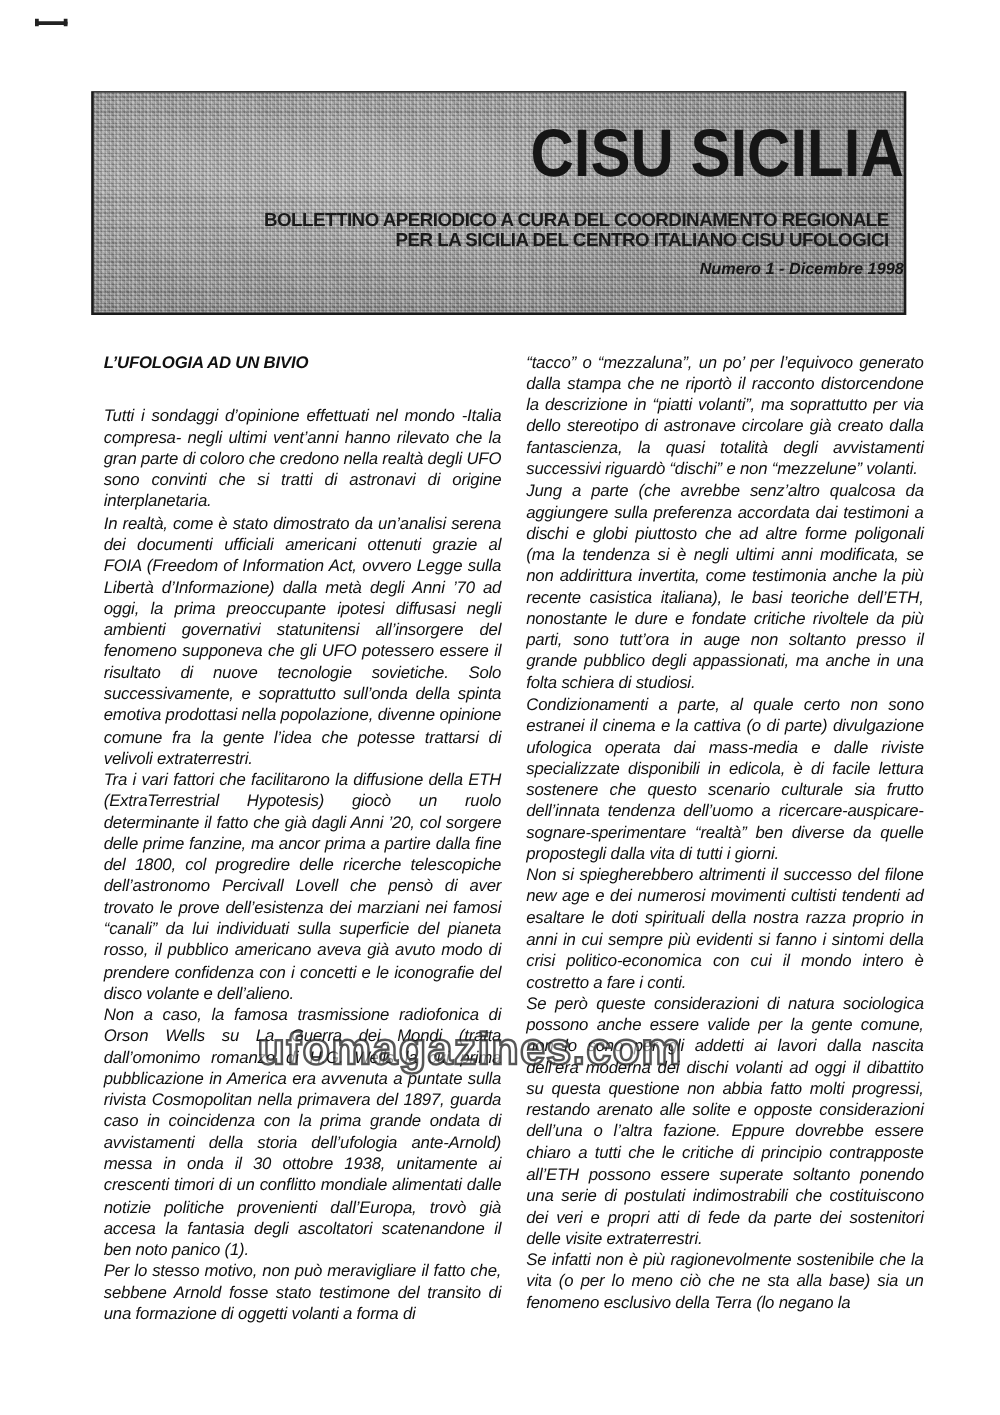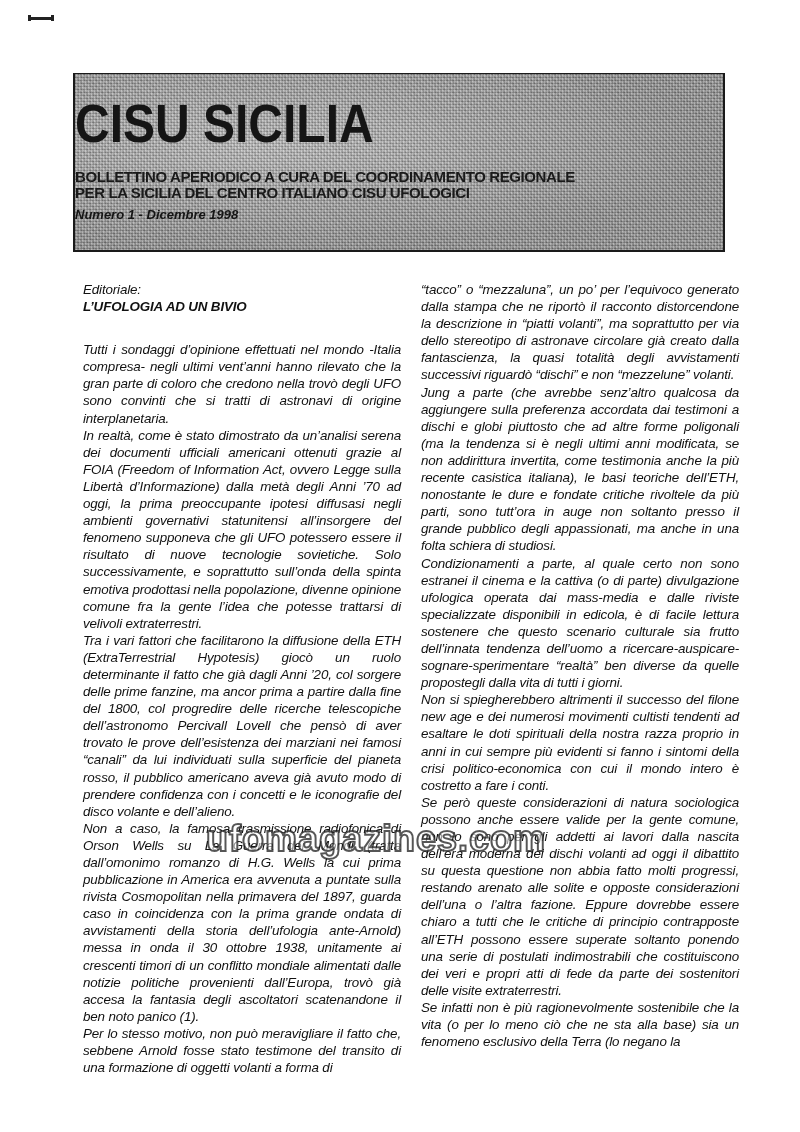--- a/index.html
+++ b/index.html
@@ -19,21 +19,21 @@
 
   .masthead {
     position: absolute; left: 73px; top: 73px; width: 648px; height: 176px;
     border: 2px solid #1a1a1a; border-top-width: 1px;
     background-color: #9a9a9a;
     background-image:
       repeating-linear-gradient(0deg, rgba(255,255,255,0.18) 0 1px, rgba(0,0,0,0.10) 1px 2px, rgba(255,255,255,0.12) 2px 3px),
       repeating-linear-gradient(90deg, rgba(0,0,0,0.14) 0 1px, rgba(255,255,255,0.16) 1px 2px, rgba(0,0,0,0.06) 2px 3px),
       repeating-linear-gradient(45deg, rgba(255,255,255,0.10) 0 2px, rgba(0,0,0,0.08) 2px 4px),
       radial-gradient(ellipse at 30% 40%, #b8b8b8, #8c8c8c 70%);
-    text-align: left;
+    text-align: right;
   }
   .masthead-title {
     position: absolute; left: 0; right: 0; top: 22px;
     font-family: "Liberation Sans", sans-serif; font-weight: bold;
     font-size: 48px; letter-spacing: 0px; color: #151515;
     transform: scaleY(1.12);
   }
   .masthead-sub {
     position: absolute; left: 0; right: 12px; top: 95px;
     font-weight: bold; font-size: 15px; line-height: 16px; color: #1a1a1a;
@@ -71,23 +71,22 @@
 <div class="masthead">
   <div class="masthead-title">CISU SICILIA</div>
   <div class="masthead-sub">
     <div>BOLLETTINO APERIODICO A CURA DEL COORDINAMENTO REGIONALE</div>
     <div>PER LA SICILIA DEL CENTRO ITALIANO CISU UFOLOGICI</div>
   </div>
   <div class="masthead-issue">Numero 1 - Dicembre 1998</div>
 </div>
 
 <div class="column col-left">
-  <span class="kicker">Editoriale:</span>
   <span class="headline">L’UFOLOGIA AD UN BIVIO</span>
-  <p class="para">Tutti i sondaggi d’opinione effettuati nel mondo -Italia compresa- negli ultimi vent’anni hanno rilevato che la gran parte di coloro che credono nella trovò degli UFO sono convinti che si tratti di astronavi di origine interplanetaria.</p>
+  <p class="para">Tutti i sondaggi d’opinione effettuati nel mondo -Italia compresa- negli ultimi vent’anni hanno rilevato che la gran parte di coloro che credono nella realtà degli UFO sono convinti che si tratti di astronavi di origine interplanetaria.</p>
   <p class="para">In realtà, come è stato dimostrato da un’analisi serena dei documenti ufficiali americani ottenuti grazie al FOIA (Freedom of Information Act, ovvero Legge sulla Libertà d’Informazione) dalla metà degli Anni ’70 ad oggi, la prima preoccupante ipotesi diffusasi negli ambienti governativi statunitensi all’insorgere del fenomeno supponeva che gli UFO potessero essere il risultato di nuove tecnologie sovietiche. Solo successivamente, e soprattutto sull’onda della spinta emotiva prodottasi nella popolazione, divenne opinione comune fra la gente l’idea che potesse trattarsi di velivoli extraterrestri.</p>
   <p class="para">Tra i vari fattori che facilitarono la diffusione della ETH (ExtraTerrestrial Hypotesis) giocò un ruolo determinante il fatto che già dagli Anni ’20, col sorgere delle prime fanzine, ma ancor prima a partire dalla fine del 1800, col progredire delle ricerche telescopiche dell’astronomo Percivall Lovell che pensò di aver trovato le prove dell’esistenza dei marziani nei famosi “canali” da lui individuati sulla superficie del pianeta rosso, il pubblico americano aveva già avuto modo di prendere confidenza con i concetti e le iconografie del disco volante e dell’alieno.</p>
   <p class="para">Non a caso, la famosa trasmissione radiofonica di Orson Wells su La Guerra dei Mondi (tratta dall’omonimo romanzo di H.G. Wells la cui prima pubblicazione in America era avvenuta a puntate sulla rivista Cosmopolitan nella primavera del 1897, guarda caso in coincidenza con la prima grande ondata di avvistamenti della storia dell’ufologia ante-Arnold) messa in onda il 30 ottobre 1938, unitamente ai crescenti timori di un conflitto mondiale alimentati dalle notizie politiche provenienti dall’Europa, trovò già accesa la fantasia degli ascoltatori scatenandone il ben noto panico (1).</p>
   <p class="para">Per lo stesso motivo, non può meravigliare il fatto che, sebbene Arnold fosse stato testimone del transito di una formazione di oggetti volanti a forma di</p>
 </div>
 
 <div class="column col-right">
   <p class="para">“tacco” o “mezzaluna”, un po’ per l’equivoco generato dalla stampa che ne riportò il racconto distorcendone la descrizione in “piatti volanti”, ma soprattutto per via dello stereotipo di astronave circolare già creato dalla fantascienza, la quasi totalità degli avvistamenti successivi riguardò “dischi” e non “mezzelune” volanti.</p>
   <p class="para">Jung a parte (che avrebbe senz’altro qualcosa da aggiungere sulla preferenza accordata dai testimoni a dischi e globi piuttosto che ad altre forme poligonali (ma la tendenza si è negli ultimi anni modificata, se non addirittura invertita, come testimonia anche la più recente casistica italiana), le basi teoriche dell’ETH, nonostante le dure e fondate critiche rivoltele da più parti, sono tutt’ora in auge non soltanto presso il grande pubblico degli appassionati, ma anche in una folta schiera di studiosi.</p>
   <p class="para">Condizionamenti a parte, al quale certo non sono estranei il cinema e la cattiva (o di parte) divulgazione ufologica operata dai mass-media e dalle riviste specializzate disponibili in edicola, è di facile lettura sostenere che questo scenario culturale sia frutto dell’innata tendenza dell’uomo a ricercare-auspicare-sognare-sperimentare “realtà” ben diverse da quelle propostegli dalla vita di tutti i giorni.</p>

